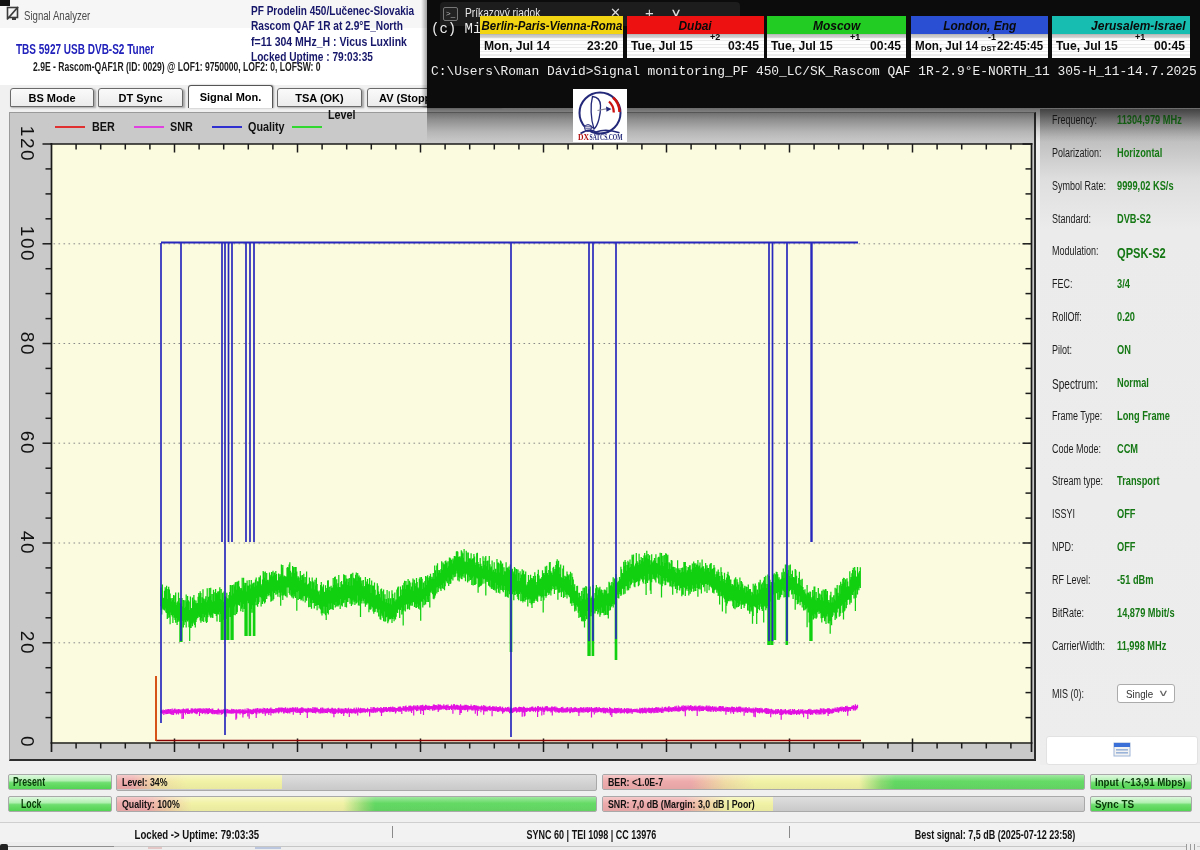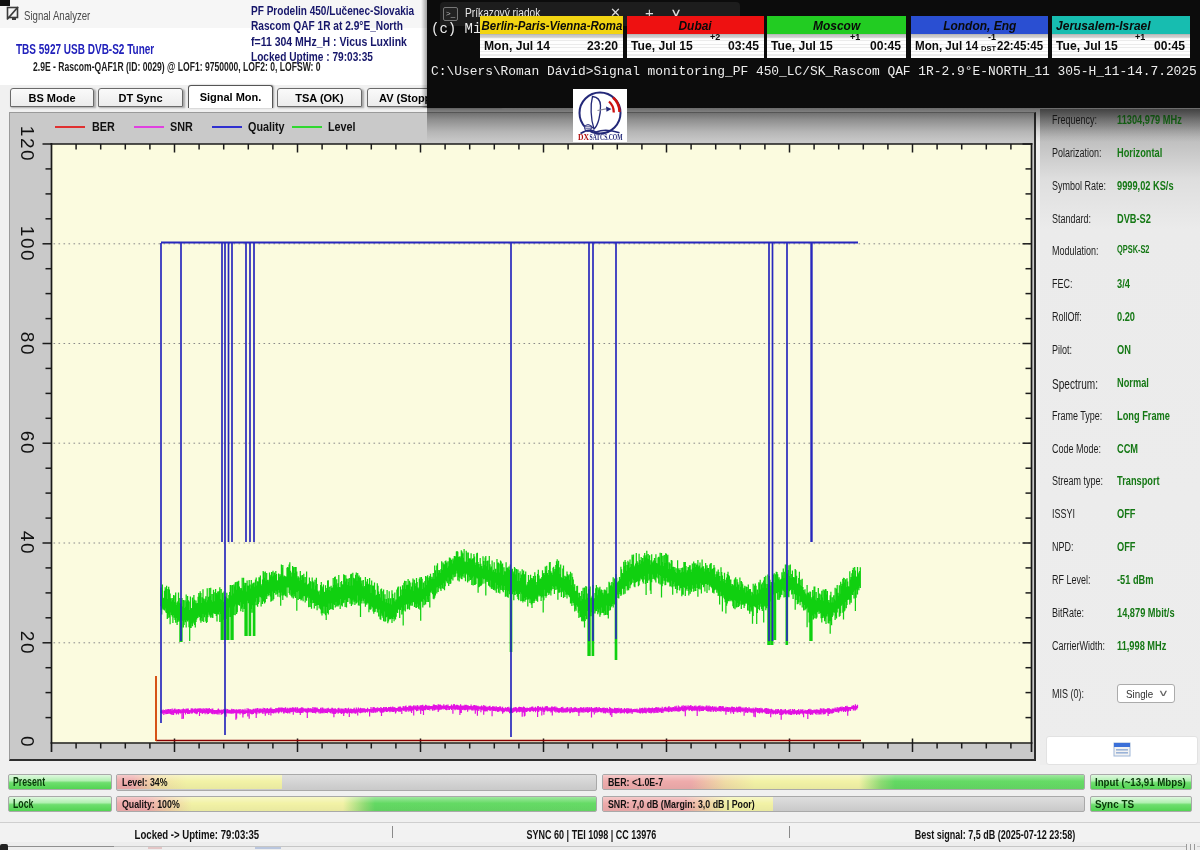--- a/index.html
+++ b/index.html
@@ -30,21 +30,21 @@
 <div style="position:absolute;left:7px;top:523px;width:40px;height:40px;display:flex;align-items:center;justify-content:center;transform:rotate(90deg);font-size:19px;font-weight:400;letter-spacing:1.6px;color:#111">40</div>
 <div style="position:absolute;left:7px;top:623px;width:40px;height:40px;display:flex;align-items:center;justify-content:center;transform:rotate(90deg);font-size:19px;font-weight:400;letter-spacing:1.6px;color:#111">20</div>
 <div style="position:absolute;left:7px;top:722px;width:40px;height:40px;display:flex;align-items:center;justify-content:center;transform:rotate(90deg);font-size:19px;font-weight:400;letter-spacing:1.6px;color:#111">0</div>
 <div style="position:absolute;left:55px;top:126px;width:30px;height:2px;background:#e03030"></div>
 <div style="position:absolute;left:92px;top:119px;font-size:13.5px;font-weight:600;color:#111"><span style="display:inline-block;transform:scaleX(0.8);transform-origin:0 50%;white-space:nowrap">BER</span></div>
 <div style="position:absolute;left:134px;top:126px;width:30px;height:2px;background:#e040e0"></div>
 <div style="position:absolute;left:170px;top:119px;font-size:13.5px;font-weight:600;color:#111"><span style="display:inline-block;transform:scaleX(0.8);transform-origin:0 50%;white-space:nowrap">SNR</span></div>
 <div style="position:absolute;left:212px;top:126px;width:30px;height:2px;background:#3030d0"></div>
 <div style="position:absolute;left:248px;top:119px;font-size:13.5px;font-weight:600;color:#111"><span style="display:inline-block;transform:scaleX(0.8);transform-origin:0 50%;white-space:nowrap">Quality</span></div>
 <div style="position:absolute;left:292px;top:126px;width:30px;height:2px;background:#30d830"></div>
-<div style="position:absolute;left:328px;top:119px;font-size:13.5px;font-weight:600;color:#111"><span style="display:inline-block;transform:scaleX(0.8);transform-origin:0 50%;white-space:nowrap">Level</span></div>
+<div style="position:absolute;left:328px;top:107px;font-size:13.5px;font-weight:600;color:#111"><span style="display:inline-block;transform:scaleX(0.8);transform-origin:0 50%;white-space:nowrap">Level</span></div>
 <svg width="1027" height="649" style="position:absolute;left:9px;top:112px">
     <rect x="42.5" y="32.0" width="980.0" height="599.5" fill="#fbfbdf"></rect>
     <line x1="44.5" y1="131.8" x2="1022.5" y2="131.8" stroke="#8a8a8a" stroke-width="1" stroke-dasharray="1.6 3.4"></line>
     <line x1="44.5" y1="231.5" x2="1022.5" y2="231.5" stroke="#8a8a8a" stroke-width="1" stroke-dasharray="1.6 3.4"></line>
     <line x1="44.5" y1="331.2" x2="1022.5" y2="331.2" stroke="#8a8a8a" stroke-width="1" stroke-dasharray="1.6 3.4"></line>
     <line x1="44.5" y1="431.0" x2="1022.5" y2="431.0" stroke="#8a8a8a" stroke-width="1" stroke-dasharray="1.6 3.4"></line>
     <line x1="44.5" y1="530.8" x2="1022.5" y2="530.8" stroke="#8a8a8a" stroke-width="1" stroke-dasharray="1.6 3.4"></line>
     <line x1="42.5" y1="31.0" x2="42.5" y2="640" stroke="#1a1a1a" stroke-width="1.7"></line>
     <line x1="1022.5" y1="31.0" x2="1022.5" y2="640" stroke="#1a1a1a" stroke-width="1.7"></line>
     <line x1="41.5" y1="32.0" x2="1023.5" y2="32.0" stroke="#1a1a1a" stroke-width="1.7"></line>
@@ -201,21 +201,21 @@
 <div style="position:absolute;left:1040px;top:109px;width:160px;height:656px;background:linear-gradient(#8a8a8a,#bdbdbd 28px,#dedede 70px,#ebebeb 120px,#ededed)"></div>
 <div style="position:absolute;left:1052px;top:113px;font-size:12.5px;color:#1c1c1c;white-space:nowrap"><span style="display:inline-block;transform:scaleX(0.72);transform-origin:0 50%;white-space:nowrap">Frequency:</span></div>
 <div style="position:absolute;left:1117px;top:113px;font-size:12.5px;font-weight:700;color:#157815;white-space:nowrap"><span style="display:inline-block;transform:scaleX(0.74);transform-origin:0 50%;white-space:nowrap">11304,979 MHz</span></div>
 <div style="position:absolute;left:1052px;top:146px;font-size:12.5px;color:#1c1c1c;white-space:nowrap"><span style="display:inline-block;transform:scaleX(0.72);transform-origin:0 50%;white-space:nowrap">Polarization:</span></div>
 <div style="position:absolute;left:1117px;top:146px;font-size:12.5px;font-weight:700;color:#157815;white-space:nowrap"><span style="display:inline-block;transform:scaleX(0.74);transform-origin:0 50%;white-space:nowrap">Horizontal</span></div>
 <div style="position:absolute;left:1052px;top:179px;font-size:12.5px;color:#1c1c1c;white-space:nowrap"><span style="display:inline-block;transform:scaleX(0.72);transform-origin:0 50%;white-space:nowrap">Symbol Rate:</span></div>
 <div style="position:absolute;left:1117px;top:179px;font-size:12.5px;font-weight:700;color:#157815;white-space:nowrap"><span style="display:inline-block;transform:scaleX(0.74);transform-origin:0 50%;white-space:nowrap">9999,02 KS/s</span></div>
 <div style="position:absolute;left:1052px;top:212px;font-size:12.5px;color:#1c1c1c;white-space:nowrap"><span style="display:inline-block;transform:scaleX(0.72);transform-origin:0 50%;white-space:nowrap">Standard:</span></div>
 <div style="position:absolute;left:1117px;top:212px;font-size:12.5px;font-weight:700;color:#157815;white-space:nowrap"><span style="display:inline-block;transform:scaleX(0.74);transform-origin:0 50%;white-space:nowrap">DVB-S2</span></div>
 <div style="position:absolute;left:1052px;top:244px;font-size:12.5px;color:#1c1c1c;white-space:nowrap"><span style="display:inline-block;transform:scaleX(0.72);transform-origin:0 50%;white-space:nowrap">Modulation:</span></div>
-<div style="position:absolute;left:1117px;top:244px;font-size:10px;font-weight:700;color:#157815;white-space:nowrap"><span style="display:inline-block;transform:scaleX(0.74);transform-origin:0 50%;white-space:nowrap">QPSK-S2</span></div>
+<div style="position:absolute;left:1117px;top:244px;font-size:15px;font-weight:700;color:#157815;white-space:nowrap"><span style="display:inline-block;transform:scaleX(0.74);transform-origin:0 50%;white-space:nowrap">QPSK-S2</span></div>
 <div style="position:absolute;left:1052px;top:277px;font-size:12.5px;color:#1c1c1c;white-space:nowrap"><span style="display:inline-block;transform:scaleX(0.72);transform-origin:0 50%;white-space:nowrap">FEC:</span></div>
 <div style="position:absolute;left:1117px;top:277px;font-size:12.5px;font-weight:700;color:#157815;white-space:nowrap"><span style="display:inline-block;transform:scaleX(0.74);transform-origin:0 50%;white-space:nowrap">3/4</span></div>
 <div style="position:absolute;left:1052px;top:310px;font-size:12.5px;color:#1c1c1c;white-space:nowrap"><span style="display:inline-block;transform:scaleX(0.72);transform-origin:0 50%;white-space:nowrap">RollOff:</span></div>
 <div style="position:absolute;left:1117px;top:310px;font-size:12.5px;font-weight:700;color:#157815;white-space:nowrap"><span style="display:inline-block;transform:scaleX(0.74);transform-origin:0 50%;white-space:nowrap">0.20</span></div>
 <div style="position:absolute;left:1052px;top:343px;font-size:12.5px;color:#1c1c1c;white-space:nowrap"><span style="display:inline-block;transform:scaleX(0.72);transform-origin:0 50%;white-space:nowrap">Pilot:</span></div>
 <div style="position:absolute;left:1117px;top:343px;font-size:12.5px;font-weight:700;color:#157815;white-space:nowrap"><span style="display:inline-block;transform:scaleX(0.74);transform-origin:0 50%;white-space:nowrap">ON</span></div>
 <div style="position:absolute;left:1052px;top:376px;font-size:14px;color:#1c1c1c;white-space:nowrap"><span style="display:inline-block;transform:scaleX(0.72);transform-origin:0 50%;white-space:nowrap">Spectrum:</span></div>
 <div style="position:absolute;left:1117px;top:376px;font-size:12.5px;font-weight:700;color:#157815;white-space:nowrap"><span style="display:inline-block;transform:scaleX(0.74);transform-origin:0 50%;white-space:nowrap">Normal</span></div>
 <div style="position:absolute;left:1052px;top:409px;font-size:12.5px;color:#1c1c1c;white-space:nowrap"><span style="display:inline-block;transform:scaleX(0.72);transform-origin:0 50%;white-space:nowrap">Frame Type:</span></div>
 <div style="position:absolute;left:1117px;top:409px;font-size:12.5px;font-weight:700;color:#157815;white-space:nowrap"><span style="display:inline-block;transform:scaleX(0.74);transform-origin:0 50%;white-space:nowrap">Long Frame</span></div>
@@ -278,21 +278,21 @@
 <div style="position:absolute;left:767px;top:39px;width:134px;text-align:right;font-size:12.5px;font-weight:700;color:#0a0a0a"><span style="display:inline-block;transform:scaleX(0.97);transform-origin:100% 50%;white-space:nowrap">00:45</span></div>
 <div style="position:absolute;left:850px;top:32px;font-size:9px;font-weight:700;color:#0a0a0a">+1</div>
 <div style="position:absolute;left:911px;top:16px;width:137px;height:18px;background:#2a4fd2;display:flex;align-items:center;justify-content:center;font-size:13px;font-weight:700;font-style:italic;color:#0a0a0a;white-space:nowrap">
     <span style="display:inline-block;transform:scaleX(0.92);transform-origin:50% 50%;white-space:nowrap">London, Eng</span>
   </div>
 <div style="position:absolute;left:911px;top:34px;width:137px;height:24px;background:linear-gradient(rgba(150,150,150,.75),rgba(255,255,255,0) 5px),repeating-linear-gradient(#fefefe 0 2.5px,#ebebeb 2.5px 3.6px)"></div>
 <div style="position:absolute;left:915px;top:39px;font-size:12.5px;font-weight:700;color:#0a0a0a"><span style="display:inline-block;transform:scaleX(0.93);transform-origin:0 50%;white-space:nowrap">Mon, Jul 14</span></div>
 <div style="position:absolute;left:911px;top:39px;width:132px;text-align:right;font-size:12.5px;font-weight:700;color:#0a0a0a"><span style="display:inline-block;transform:scaleX(0.92);transform-origin:100% 50%;white-space:nowrap">22:45:45</span></div>
 <div style="position:absolute;left:988px;top:32px;font-size:9px;font-weight:700;color:#0a0a0a">-1</div>
 <div style="position:absolute;left:981px;top:44px;font-size:7.5px;font-weight:700;color:#0a0a0a">DST</div>
-<div style="position:absolute;left:1052px;top:16px;width:138px;height:18px;background:#17bdb0;display:flex;align-items:center;justify-content:flex-start;font-size:13px;font-weight:700;font-style:italic;color:#0a0a0a;white-space:nowrap">
+<div style="position:absolute;left:1052px;top:16px;width:138px;height:18px;background:#17bdb0;display:flex;align-items:center;justify-content:flex-end;font-size:13px;font-weight:700;font-style:italic;color:#0a0a0a;white-space:nowrap">
     <span style="display:inline-block;transform:scaleX(0.92);transform-origin:50% 50%;white-space:nowrap">Jerusalem-Israel</span>
   </div>
 <div style="position:absolute;left:1052px;top:34px;width:138px;height:24px;background:linear-gradient(rgba(150,150,150,.75),rgba(255,255,255,0) 5px),repeating-linear-gradient(#fefefe 0 2.5px,#ebebeb 2.5px 3.6px)"></div>
 <div style="position:absolute;left:1056px;top:39px;font-size:12.5px;font-weight:700;color:#0a0a0a"><span style="display:inline-block;transform:scaleX(0.97);transform-origin:0 50%;white-space:nowrap">Tue, Jul 15</span></div>
 <div style="position:absolute;left:1052px;top:39px;width:133px;text-align:right;font-size:12.5px;font-weight:700;color:#0a0a0a"><span style="display:inline-block;transform:scaleX(0.97);transform-origin:100% 50%;white-space:nowrap">00:45</span></div>
 <div style="position:absolute;left:1135px;top:32px;font-size:9px;font-weight:700;color:#0a0a0a">+1</div>
 <div style="position:absolute;left:573px;top:89px;width:54px;height:53px;background:#fff"></div>
 <svg width="54" height="53" style="position:absolute;left:573px;top:89px">
 <circle cx="27" cy="24" r="20.5" fill="none" stroke="#232878" stroke-width="2"></circle>
 <path d="M19.5 7.5 C17.3 16 17.6 30 21 40 C25 36.5 27.8 26 27.5 16.5 C27.3 11 24 8 19.5 7.5 Z" fill="#ffffff" stroke="#232878" stroke-width="1.3"></path>
@@ -305,21 +305,21 @@
 <line x1="13.2" y1="41.2" x2="16.8" y2="41.2" stroke="#232878" stroke-width="0.6"></line>
 <path d="M7.5 44.5 q9.5 -5.5 15.5 -1.5 q10 -4 23.5 0.8" fill="none" stroke="#232878" stroke-width="1.5"></path>
 <path d="M40 8.5 q6.5 5.5 6.5 14.5" fill="none" stroke="#cc1111" stroke-width="2.5"></path>
 <path d="M36 12.5 q4.8 4.2 4.8 11" fill="none" stroke="#cc1111" stroke-width="2.3"></path>
 <text x="5" y="50.5" font-family="Liberation Serif,serif" font-size="9" font-weight="700" fill="#b01010" textLength="11" lengthAdjust="spacingAndGlyphs">DX</text>
 <text x="16.5" y="50.5" font-family="Liberation Serif,serif" font-size="9" font-weight="700" fill="#232878" textLength="33" lengthAdjust="spacingAndGlyphs">SATCS.COM</text>
 </svg>
 <div style="position:absolute;left:8px;top:774px;width:104px;height:16px;border:1px solid #a9a9a9;border-radius:2px;background:linear-gradient(#dff8df,#b2f0b2 40%,#6ede6e 55%,#52d452);display:flex;align-items:center;font-size:12px;font-weight:700;color:#073807;padding-left:4px;box-sizing:border-box">
     <span style="display:inline-block;transform:scaleX(0.73);transform-origin:0 50%;white-space:nowrap">Present</span>
   </div>
-<div style="position:absolute;left:8px;top:796px;width:104px;height:16px;border:1px solid #a9a9a9;border-radius:2px;background:linear-gradient(#dff8df,#b2f0b2 40%,#6ede6e 55%,#52d452);display:flex;align-items:center;font-size:12px;font-weight:700;color:#073807;padding-left:4px;box-sizing:border-box">
+<div style="position:absolute;left:8px;top:796px;width:104px;height:16px;border:1px solid #a9a9a9;border-radius:2px;background:linear-gradient(#dff8df,#b2f0b2 40%,#6ede6e 55%,#52d452);display:flex;align-items:center;font-size:12px;font-weight:700;color:#073807;padding-left:12px;box-sizing:border-box">
     <span style="display:inline-block;transform:scaleX(0.73);transform-origin:0 50%;white-space:nowrap">Lock</span>
   </div>
 <div style="position:absolute;left:116px;top:774px;width:481px;height:17px;border:1px solid #a9a9a9;border-radius:2px;background:linear-gradient(#dedede,#c9c9c9);box-sizing:border-box;overflow:hidden">
     <div style="position:absolute;left:0;top:0;width:165px;height:14px;background:linear-gradient(rgba(255,255,255,.38),rgba(255,255,255,0) 45%,rgba(0,0,0,.04)),linear-gradient(90deg,#eeabab 0px,#eeabab 16px,#f1e0a5 42px,#f2f2a6 70px,#f2f2a6 100%)"></div>
     <div style="position:absolute;left:5px;top:1px;font-size:11px;font-weight:700;color:#111;white-space:nowrap"><span style="display:inline-block;transform:scaleX(0.8);transform-origin:0 50%;white-space:nowrap">Level: 34%</span></div>
   </div>
 <div style="position:absolute;left:116px;top:796px;width:481px;height:16px;border:1px solid #a9a9a9;border-radius:2px;background:linear-gradient(#dedede,#c9c9c9);box-sizing:border-box;overflow:hidden">
     <div style="position:absolute;left:0;top:0;width:479px;height:14px;background:linear-gradient(rgba(255,255,255,.38),rgba(255,255,255,0) 45%,rgba(0,0,0,.04)),linear-gradient(90deg,#eeabab 0px,#eeabab 30px,#f0d0a5 52px,#f2f2a6 75px,#f2f2a6 226px,#8edc74 248px,#63d963 258px,#66db66 100%)"></div>
     <div style="position:absolute;left:5px;top:1px;font-size:11px;font-weight:700;color:#111;white-space:nowrap"><span style="display:inline-block;transform:scaleX(0.8);transform-origin:0 50%;white-space:nowrap">Quality: 100%</span></div>
   </div>

